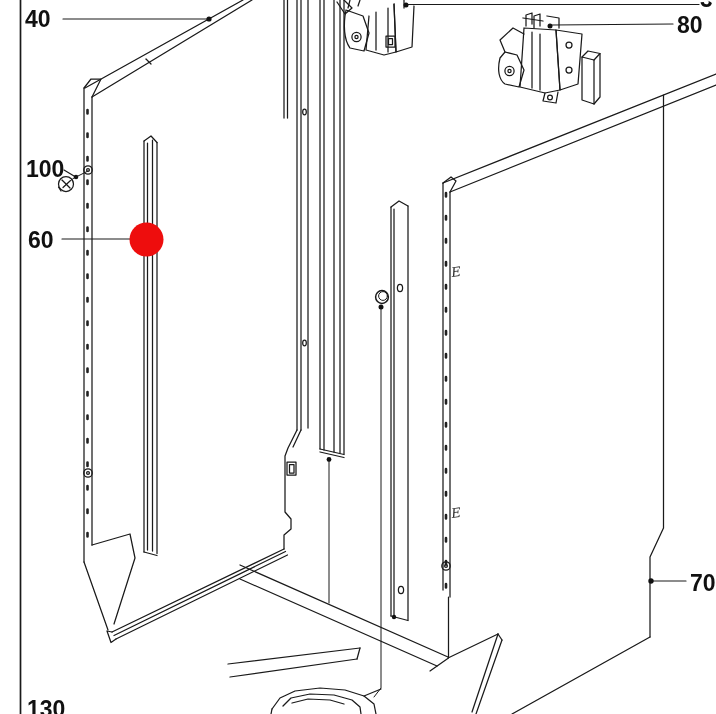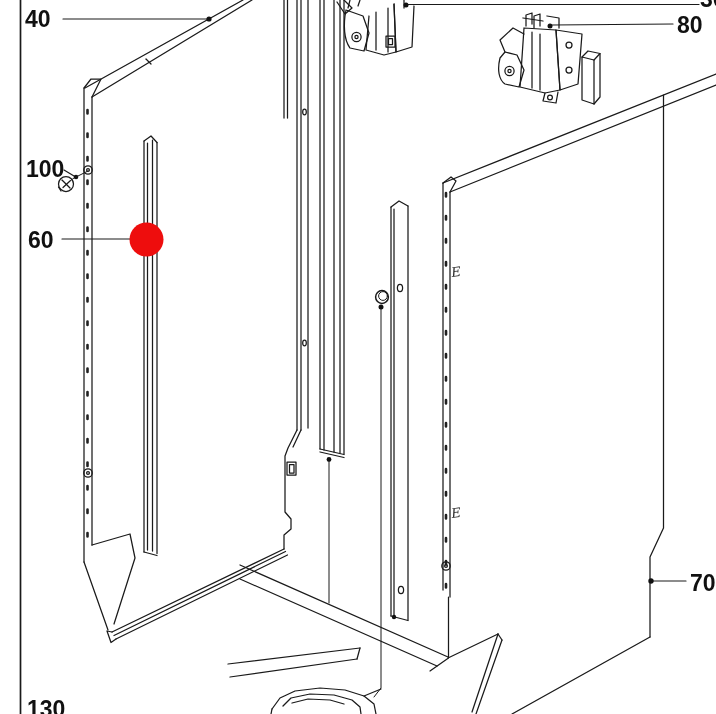--- a/index.html
+++ b/index.html
@@ -1,17 +1,17 @@
 <!DOCTYPE html>
 <html><head>
 <meta charset="utf-8">
 <style>
   html,body{margin:0;padding:0;background:#fff;}
   .stage{position:relative;width:716px;height:714px;background:#ffffff;overflow:hidden;
-         font-family:"Liberation Sans", sans-serif;}
+         font-family:"Liberation Sans", sans-serif;border-radius:12px;}
   svg{display:block;}
   text.callout{font-family:"Liberation Sans", sans-serif;font-weight:bold;font-size:23px;fill:#111;}
   text.clipmark{font-family:"DejaVu Serif", serif;font-style:italic;font-size:13px;fill:#222;}
 </style>
 </head>
 <body>
 
 <div class="stage">
 <svg width="716" height="714" viewBox="0 0 716 714">
 

